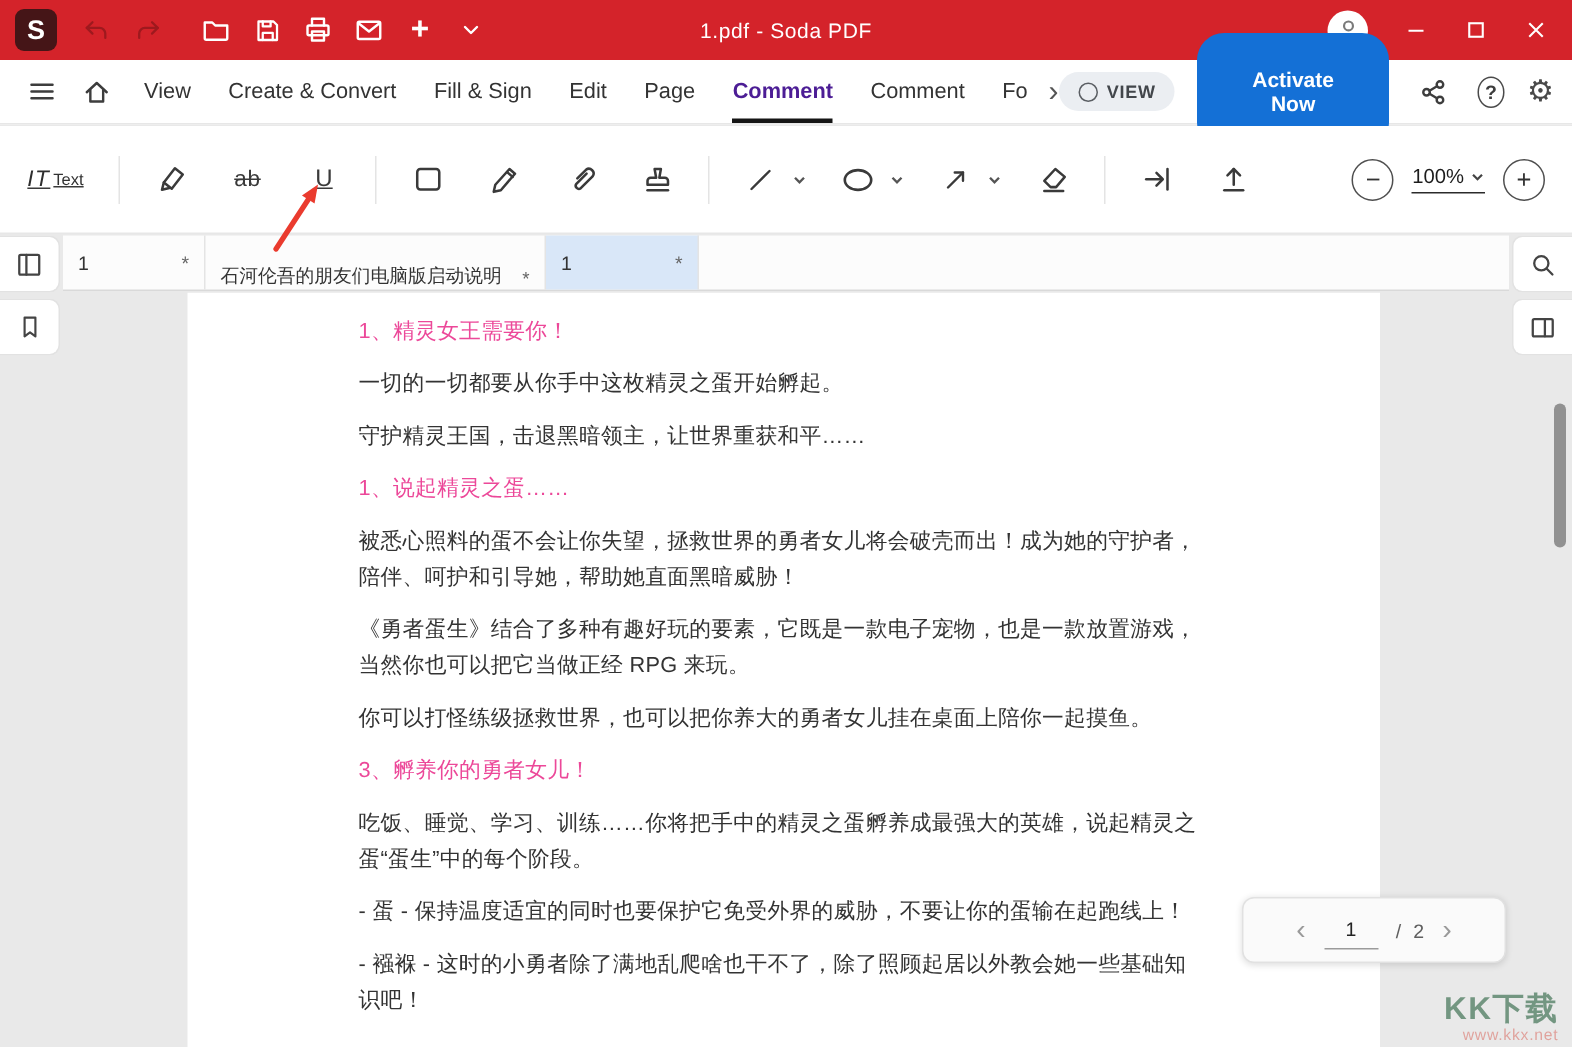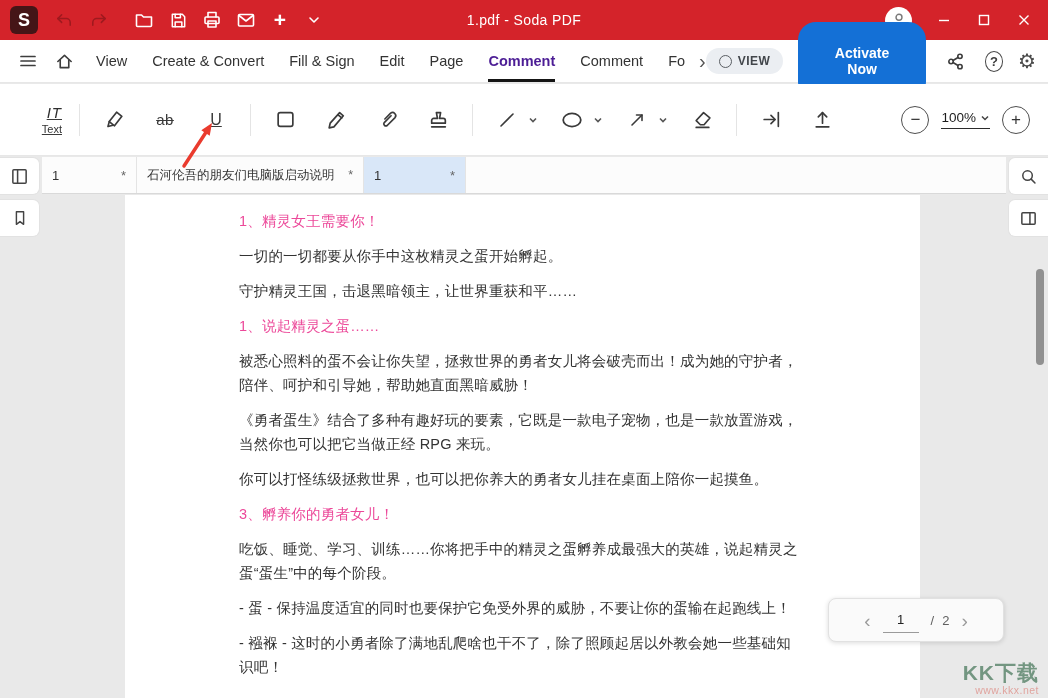--- a/index.html
+++ b/index.html
@@ -34,40 +34,40 @@
   .view-pill { display:flex; align-items:center; gap:6px; background:#ebeef2; border-radius:15px; padding:6px 13px; font-size:12px; font-weight:bold; color:#42464b; letter-spacing:0.5px; cursor:pointer; }
   .view-circle { width:13px; height:13px; border:1.6px solid #5a5e63; border-radius:50%; }
   .activate-btn { background:#1470d6; color:#fff; border:none; border-radius:18px; padding:23px 26px; font-size:14px; font-weight:bold; font-family:inherit; cursor:pointer; }
   .help-circle { width:21px; height:21px; border:1.6px solid #4a4a4a; border-radius:50%; color:#3d3d3d; font-size:13px; font-weight:bold; display:flex; align-items:center; justify-content:center; cursor:pointer; }
   .gear { font-size:20px; color:#4a4a4a; cursor:pointer; line-height:1; }
 
   
   .toolbar { position:absolute; top:84px; left:0; right:0; height:72px; background:#fff; border-bottom:1px solid #e7e7e7; display:flex; align-items:center; padding:0 12px; gap:17px; }
   .tool { min-width:34px; height:42px; display:flex; align-items:center; justify-content:center; color:#3a3a3a; background:none; border:none; cursor:pointer; }
   .tool svg { stroke:currentColor; fill:none; stroke-width:1.6; stroke-linecap:round; stroke-linejoin:round; }
-  .tool-text { display:flex; flex-direction:column; align-items:flex-end; gap:2px; width:50px;text-decoration:underline; }
+  .tool-text { display:flex; align-items:center; gap:2px; width:50px;text-decoration:underline; }
   .tool-text .glyph { font-size:15px; font-style:italic; letter-spacing:1px; color:#2e2e2e; }
   .tool-text .lbl { font-size:11px; color:#333; font-style:normal; }
   .glyph-strike { font-size:15px; text-decoration:line-through; letter-spacing:0.5px; }
   .glyph-underline { font-size:16px; text-decoration:underline; }
   .tb-divider { width:1px; height:32px; background:#e4e4e4; }
   .tool-combo { display:flex; align-items:center; gap:4px; }
   .chev-sm { display:flex; align-items:center; cursor:pointer; color:#555; }
   .chev-sm svg { stroke:currentColor; fill:none; stroke-width:1.6; }
   .zoom-group { margin-left:auto; display:flex; align-items:center; gap:12px; margin-right:6px; }
   .zoom-btn { width:28px; height:28px; border:1.7px solid #4f4f4f; border-radius:50%; background:none; color:#333; font-size:17px; display:flex; align-items:center; justify-content:center; cursor:pointer; line-height:1; }
   .zoom-val { display:flex; align-items:center; gap:4px; font-size:13.5px; color:#1c1c1c; border-bottom:1px solid #2b2b2b; padding-bottom:3px; cursor:pointer; }
 
   
   .tabrow { position:absolute; top:157px; left:42px; right:42px; height:37px; background:#fcfcfc; border-bottom:1px solid #d9d9d9; display:flex; }
   .tab { display:flex; align-items:center; justify-content:space-between; padding:0 10px; border-right:1px solid #e4e4e4; font-size:13px; color:#333; cursor:pointer; overflow:hidden; }
   .tab .star { color:#666; margin-left:6px; }
   .tab.active { background:#d9e7f8; }
   .tab-1 { width:95px; }
-  .tab-2 { width:227px; font-size:12.5px; white-space:nowrap; }
+  .tab-2 { width:227px; font-size:12.5px; white-space:nowrap;align-items:flex-end; }
   .tab-3 { width:102px; }
 
   
   .strip { position:absolute; top:157px; display:flex; flex-direction:column; gap:4px; z-index:5; }
   .strip.left { left:0; }
   .strip.right { right:0; }
   .strip-btn { width:40px; height:38px; background:#fff; border:1px solid #e2e2e2; display:flex; align-items:center; justify-content:center; color:#444; cursor:pointer; }
   .strip.left .strip-btn { border-left:none; border-radius:0 7px 7px 0; }
   .strip.right .strip-btn { border-right:none; border-radius:7px 0 0 7px; }
   .strip-btn svg { stroke:currentColor; fill:none; stroke-width:1.6; stroke-linecap:round; stroke-linejoin:round; }

